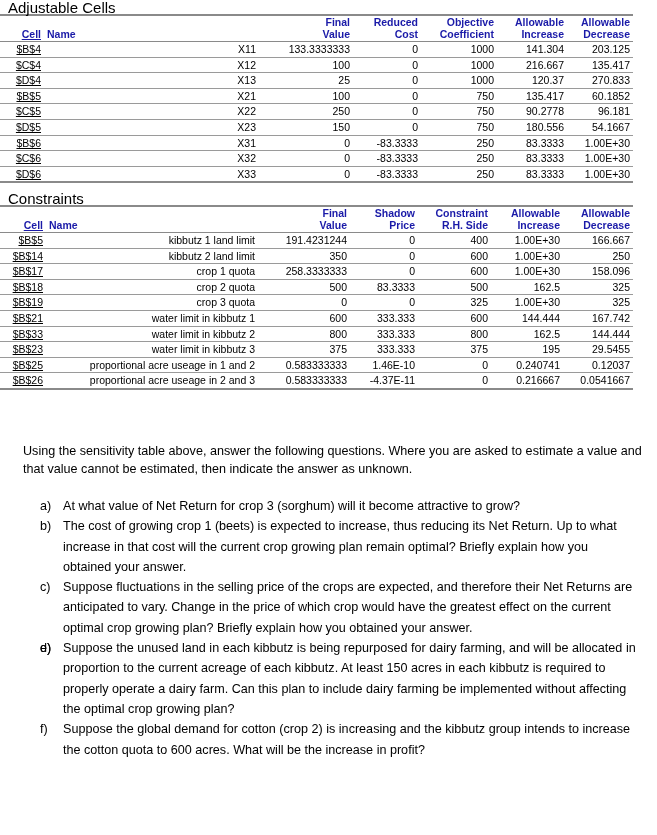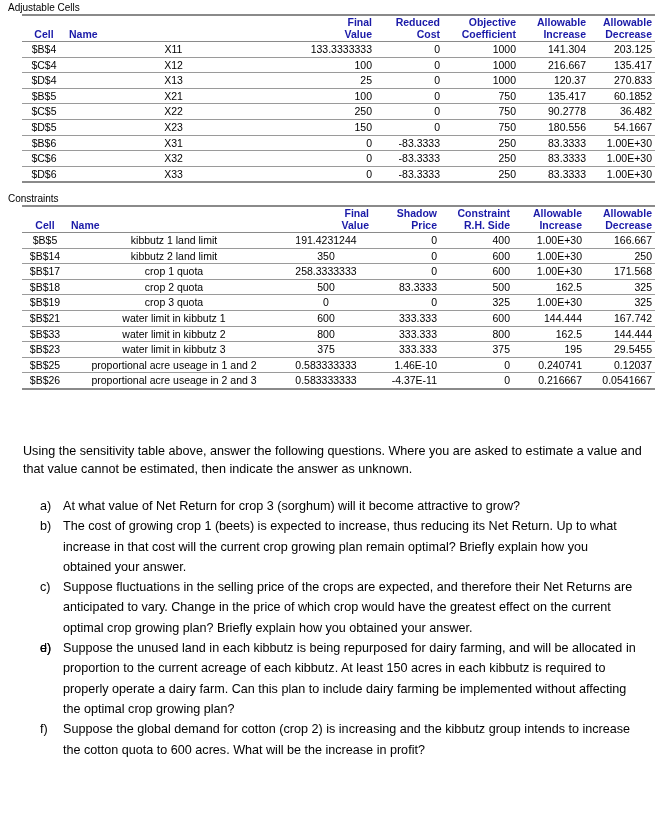--- a/index.html
+++ b/index.html
@@ -10,30 +10,29 @@
   body {
     width: 657px;
     height: 835px;
     font-family: "Liberation Sans", sans-serif;
     color: #000000;
     position: relative;
     overflow: hidden;
   }
 
   .section-label {
-    font-size: 10px;
+    font-size: 15px;
     color: #000;
     padding-left: 8px;
     line-height: 12px;
   }
 
   .rpt-table {
     border-collapse: collapse;
     table-layout: fixed;
-    margin-left: 22px;
     width: 633px;
     font-size: 10.5px;
   }
 
   .rpt-table .top-rule td {
     border-top: 2.5px solid #8a8a8a;
     height: 0;
     padding: 0;
     font-size: 0;
     line-height: 0;
@@ -66,24 +65,24 @@
     height: 14.6px;
     line-height: 14.6px;
     font-size: 10.5px;
     white-space: nowrap;
     overflow: hidden;
   }
   .rpt-table tbody tr:last-child td {
     border-bottom: none;
   }
 
-  .c-cell   { text-align: center; }
+  .c-cell   { text-align: right; text-decoration: underline; }
   .c-name-h { text-align: left; }
   .c-num    { text-align: right; }
-  .c-left   { text-align: center; }
+  .c-left   { text-align: right; }
 
   
   .w-cell  { width: 44px; }
   .w-name  { width: 215px; }
   .w-fv    { width: 94px; }
   .w-rc    { width: 68px; }
   .w-oc    { width: 76px; }
   .w-ai    { width: 70px; }
   .w-ad    { width: 66px; }
 
@@ -206,21 +205,21 @@
           <td class="c-num">135.417</td>
           <td class="c-num">60.1852</td>
         </tr>
         <tr>
           <td class="c-cell">$C$5</td>
           <td class="c-left">X22</td>
           <td class="c-num">250</td>
           <td class="c-num">0</td>
           <td class="c-num">750</td>
           <td class="c-num">90.2778</td>
-          <td class="c-num">36.482</td>
+          <td class="c-num">96.181</td>
         </tr>
         <tr>
           <td class="c-cell">$D$5</td>
           <td class="c-left">X23</td>
           <td class="c-num">150</td>
           <td class="c-num">0</td>
           <td class="c-num">750</td>
           <td class="c-num">180.556</td>
           <td class="c-num">54.1667</td>
         </tr>
@@ -314,21 +313,21 @@
           <td class="c-num">1.00E+30</td>
           <td class="c-num">250</td>
         </tr>
         <tr>
           <td class="c-cell">$B$17</td>
           <td class="c-left">crop 1 quota</td>
           <td class="c-left">258.3333333</td>
           <td class="c-num">0</td>
           <td class="c-num">600</td>
           <td class="c-num">1.00E+30</td>
-          <td class="c-num">171.568</td>
+          <td class="c-num">158.096</td>
         </tr>
         <tr>
           <td class="c-cell">$B$18</td>
           <td class="c-left">crop 2 quota</td>
           <td class="c-left">500</td>
           <td class="c-num">83.3333</td>
           <td class="c-num">500</td>
           <td class="c-num">162.5</td>
           <td class="c-num">325</td>
         </tr>

